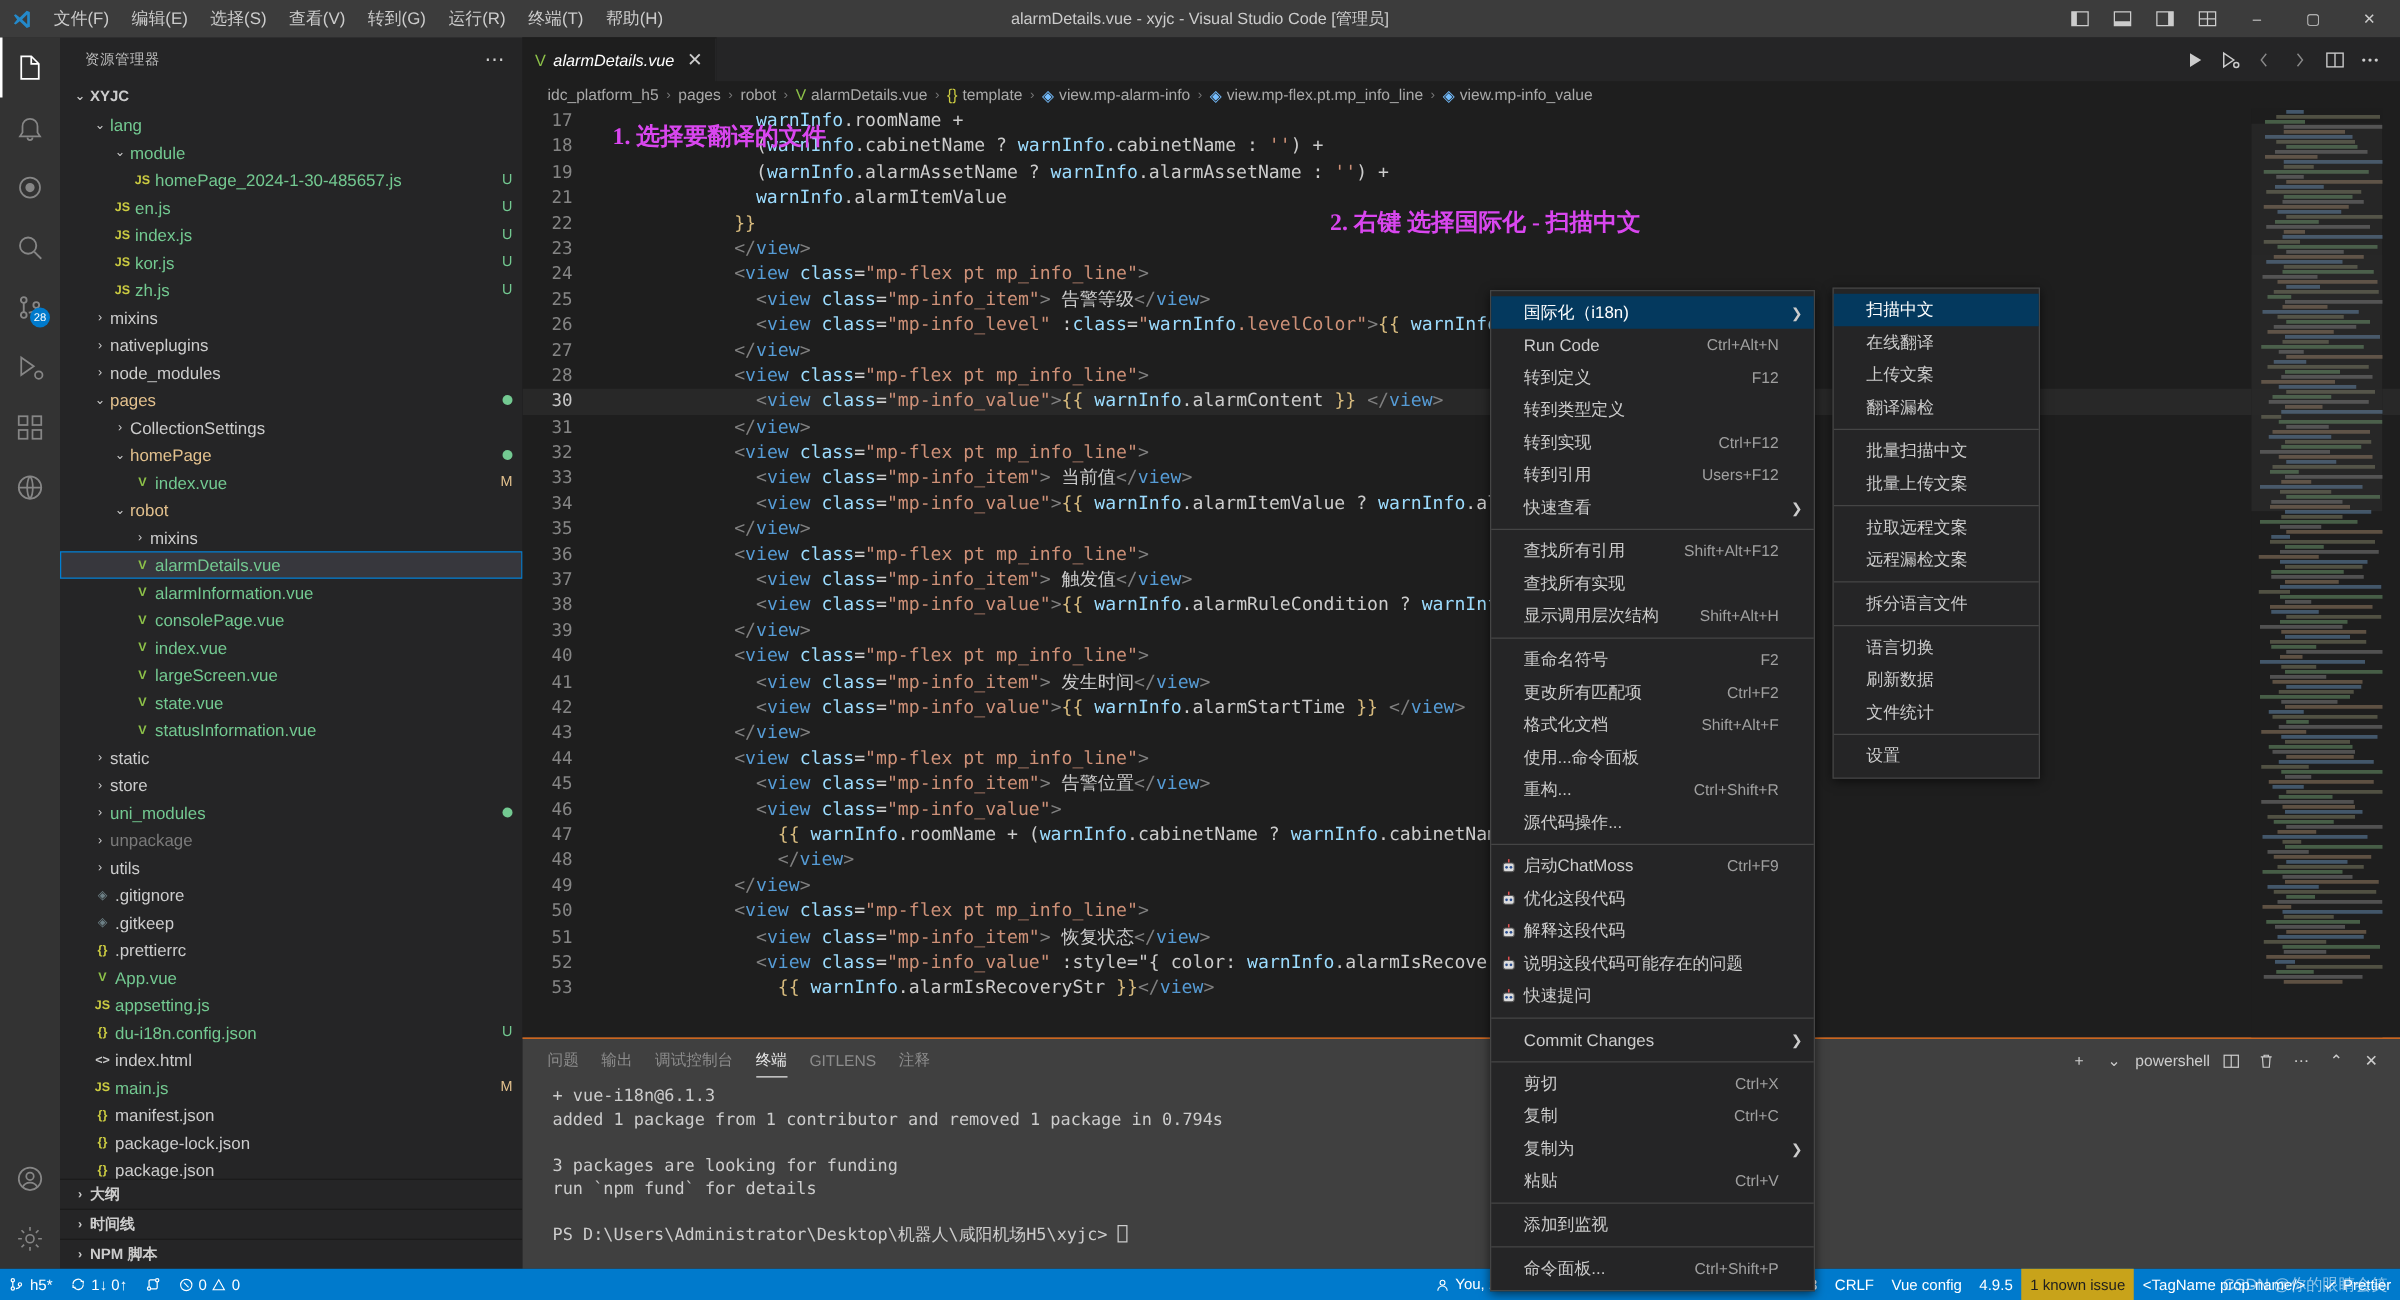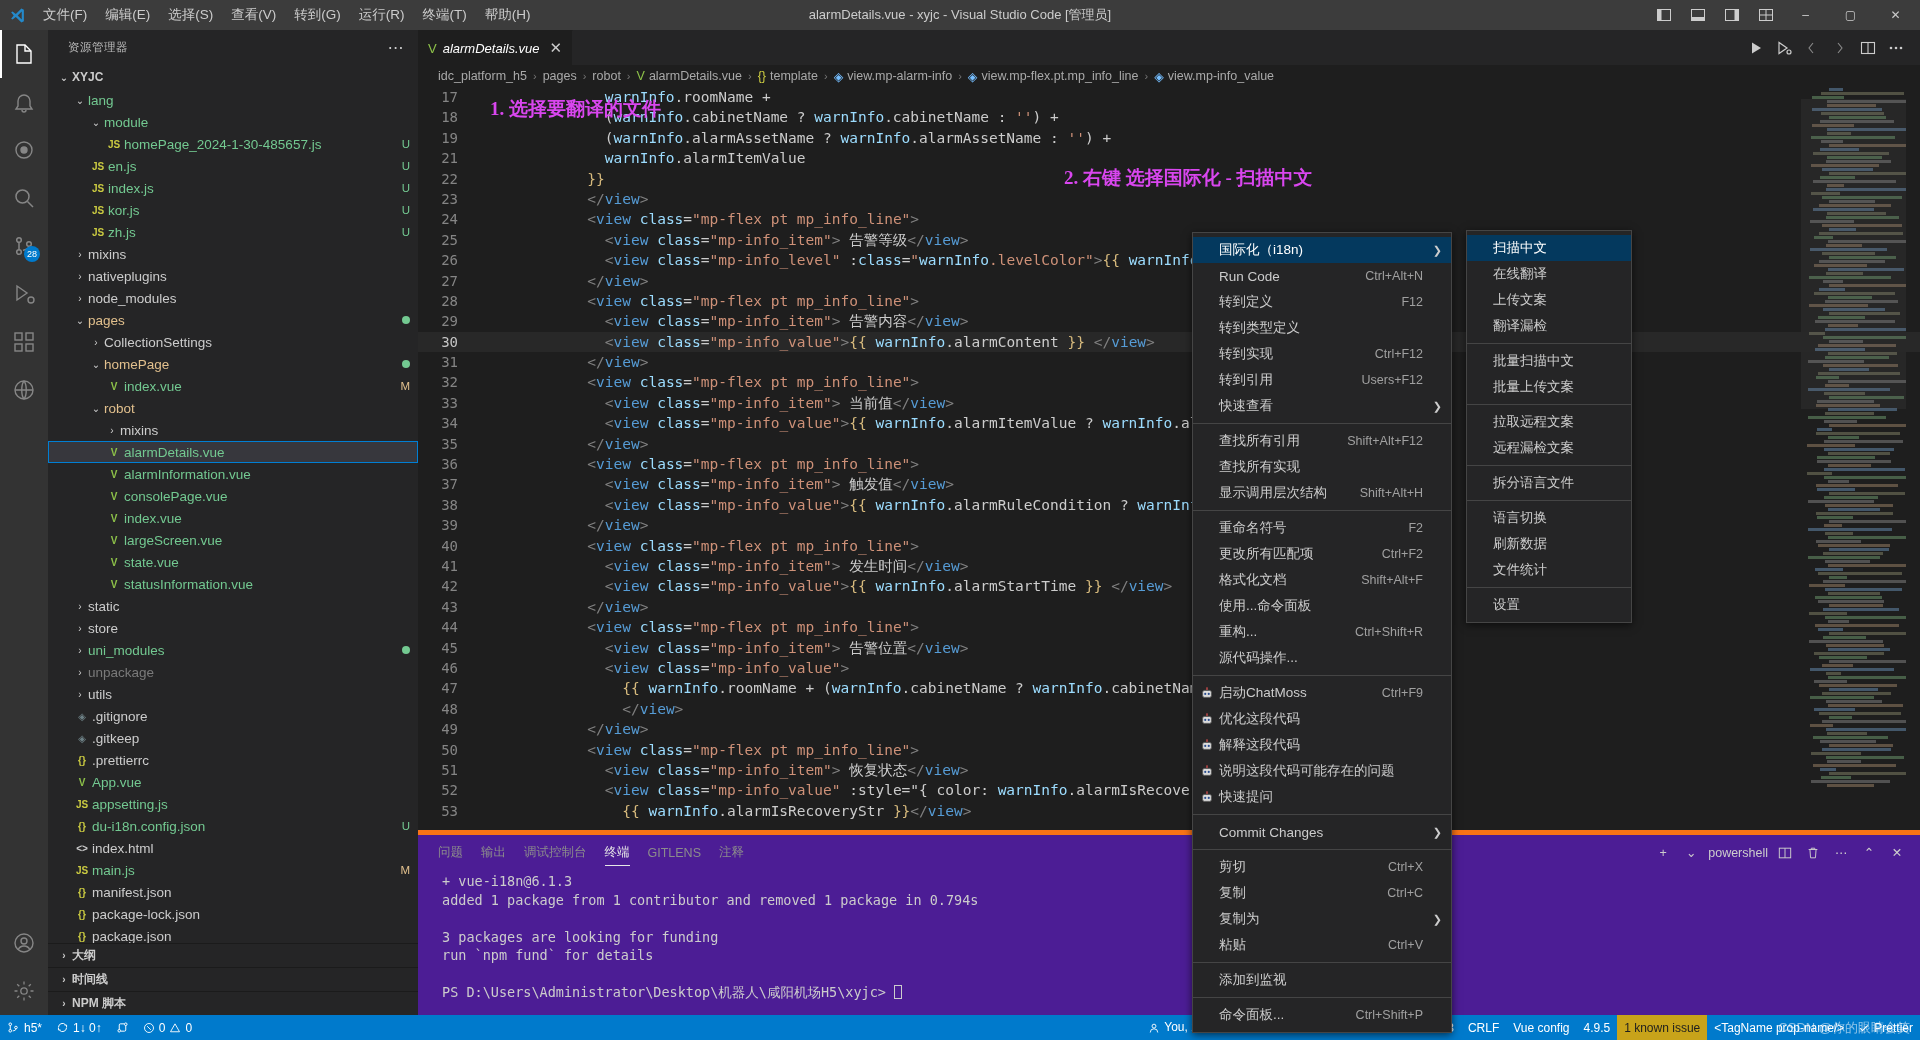--- a/index.html
+++ b/index.html
@@ -143,21 +143,21 @@
   .mm-line { height: 3px; margin: 1px 0 0 6px; }
   .mm-slider { position: absolute; left: 0; right: 0; top: 12px; height: 310px; background: rgba(121,121,121,.12); }
 
   
   .anno {
     position: absolute; color: #d946ef; font-size: 19px; font-weight: 600;
     font-family: Liberation Serif, serif; pointer-events: none; white-space: nowrap;
   }
 
   
-  .panel { flex: 0 0 185px; background: #4c1d95; display: flex; flex-direction: column; border-top: 5px solid #f97316;}
+  .panel { flex: 0 0 185px; background: #404040; display: flex; flex-direction: column; border-top: 1px solid #f97316;}
   .panel-tabs { height: 35px; display: flex; align-items: center; padding-left: 20px; gap: 18px; flex: 0 0 35px;}
   .ptab { font-size: 12.5px; color: #8c8c8c; height: 35px; display: flex; align-items: center; position: relative; }
   .ptab.active { color: #e7e7e7; }
   .ptab.active::after { content: ""; position: absolute; left: 0; right: 0; bottom: 4px; height: 1px; background: #e7e7e7; }
   .panel-right { margin-left: auto; display: flex; align-items: center; gap: 6px; padding-right: 12px; color: #cccccc; font-size: 12.5px;}
   .pbtn { display: flex; align-items: center; justify-content: center; height: 22px; min-width: 22px; }
   .terminal {
     flex: 1 1 auto; font-family: "DejaVu Sans Mono", "Liberation Mono", monospace;
     font-size: 13.5px; line-height: 18.5px; color: #cccccc; padding: 2px 0 0 24px; overflow: hidden;
   }
@@ -646,21 +646,20 @@
             <div class="cline"><span class="lnum">18</span><span class="fold"></span><span class="ctext">            (<span class="id">warnInfo</span>.cabinetName ? <span class="id">warnInfo</span>.cabinetName : <span class="str">''</span>) +</span></div>
             <div class="cline"><span class="lnum">19</span><span class="fold"></span><span class="ctext">            (<span class="id">warnInfo</span>.alarmAssetName ? <span class="id">warnInfo</span>.alarmAssetName : <span class="str">''</span>) +</span></div>
             <div class="cline"><span class="lnum">21</span><span class="fold"></span><span class="ctext">            <span class="id">warnInfo</span>.alarmItemValue</span></div>
             <div class="cline"><span class="lnum">22</span><span class="fold"></span><span class="ctext">          <span class="mus">}}</span></span></div>
             <div class="cline"><span class="lnum">23</span><span class="fold"></span><span class="ctext">          <span class="brk">&lt;/</span><span class="tag">view</span><span class="brk">&gt;</span></span></div>
             <div class="cline"><span class="lnum">24</span><span class="fold"></span><span class="ctext">          <span class="brk">&lt;</span><span class="tag">view</span> <span class="attr">class</span>=<span class="str">"mp-flex pt mp_info_line"</span><span class="brk">&gt;</span></span></div>
             <div class="cline"><span class="lnum">25</span><span class="fold"></span><span class="ctext">            <span class="brk">&lt;</span><span class="tag">view</span> <span class="attr">class</span>=<span class="str">"mp-info_item"</span><span class="brk">&gt;</span> 告警等级<span class="brk">&lt;/</span><span class="tag">view</span><span class="brk">&gt;</span></span></div>
             <div class="cline"><span class="lnum">26</span><span class="fold"></span><span class="ctext">            <span class="brk">&lt;</span><span class="tag">view</span> <span class="attr">class</span>=<span class="str">"mp-info_level"</span> :<span class="attr">class</span>=<span class="str">"<span class="id">warnInfo</span>.levelColor"</span><span class="brk">&gt;</span><span class="mus">{{</span> <span class="id">warnInfo</span>.ala</span></div>
             <div class="cline"><span class="lnum">27</span><span class="fold"></span><span class="ctext">          <span class="brk">&lt;/</span><span class="tag">view</span><span class="brk">&gt;</span></span></div>
             <div class="cline"><span class="lnum">28</span><span class="fold"></span><span class="ctext">          <span class="brk">&lt;</span><span class="tag">view</span> <span class="attr">class</span>=<span class="str">"mp-flex pt mp_info_line"</span><span class="brk">&gt;</span></span></div>
-            <div class="cline"><span class="lnum">29</span><span class="fold"></span><span class="ctext">            <span class="brk">&lt;</span><span class="tag">view</span> <span class="attr">class</span>=<span class="str">"mp-info_item"</span><span class="brk">&gt;</span> 告警内容<span class="brk">&lt;/</span><span class="tag">view</span><span class="brk">&gt;</span></span></div>
             <div class="cline cur"><span class="lnum">30</span><span class="fold"></span><span class="ctext">            <span class="brk">&lt;</span><span class="tag">view</span> <span class="attr">class</span>=<span class="str">"mp-info_value"</span><span class="brk">&gt;</span><span class="mus">{{</span> <span class="id">warnInfo</span>.alarmContent <span class="mus">}}</span> <span class="brk">&lt;/</span><span class="tag">view</span><span class="brk">&gt;</span><span class="dimtext">      You</span></span></div>
             <div class="cline"><span class="lnum">31</span><span class="fold"></span><span class="ctext">          <span class="brk">&lt;/</span><span class="tag">view</span><span class="brk">&gt;</span></span></div>
             <div class="cline"><span class="lnum">32</span><span class="fold"></span><span class="ctext">          <span class="brk">&lt;</span><span class="tag">view</span> <span class="attr">class</span>=<span class="str">"mp-flex pt mp_info_line"</span><span class="brk">&gt;</span></span></div>
             <div class="cline"><span class="lnum">33</span><span class="fold"></span><span class="ctext">            <span class="brk">&lt;</span><span class="tag">view</span> <span class="attr">class</span>=<span class="str">"mp-info_item"</span><span class="brk">&gt;</span> 当前值<span class="brk">&lt;/</span><span class="tag">view</span><span class="brk">&gt;</span></span></div>
             <div class="cline"><span class="lnum">34</span><span class="fold"></span><span class="ctext">            <span class="brk">&lt;</span><span class="tag">view</span> <span class="attr">class</span>=<span class="str">"mp-info_value"</span><span class="brk">&gt;</span><span class="mus">{{</span> <span class="id">warnInfo</span>.alarmItemValue ? <span class="id">warnInfo</span>.alarmI</span></div>
             <div class="cline"><span class="lnum">35</span><span class="fold"></span><span class="ctext">          <span class="brk">&lt;/</span><span class="tag">view</span><span class="brk">&gt;</span></span></div>
             <div class="cline"><span class="lnum">36</span><span class="fold"></span><span class="ctext">          <span class="brk">&lt;</span><span class="tag">view</span> <span class="attr">class</span>=<span class="str">"mp-flex pt mp_info_line"</span><span class="brk">&gt;</span></span></div>
             <div class="cline"><span class="lnum">37</span><span class="fold"></span><span class="ctext">            <span class="brk">&lt;</span><span class="tag">view</span> <span class="attr">class</span>=<span class="str">"mp-info_item"</span><span class="brk">&gt;</span> 触发值<span class="brk">&lt;/</span><span class="tag">view</span><span class="brk">&gt;</span></span></div>
             <div class="cline"><span class="lnum">38</span><span class="fold"></span><span class="ctext">            <span class="brk">&lt;</span><span class="tag">view</span> <span class="attr">class</span>=<span class="str">"mp-info_value"</span><span class="brk">&gt;</span><span class="mus">{{</span> <span class="id">warnInfo</span>.alarmRuleCondition ? <span class="id">warnInfo</span>.ala</span></div>
             <div class="cline"><span class="lnum">39</span><span class="fold"></span><span class="ctext">          <span class="brk">&lt;/</span><span class="tag">view</span><span class="brk">&gt;</span></span></div>

